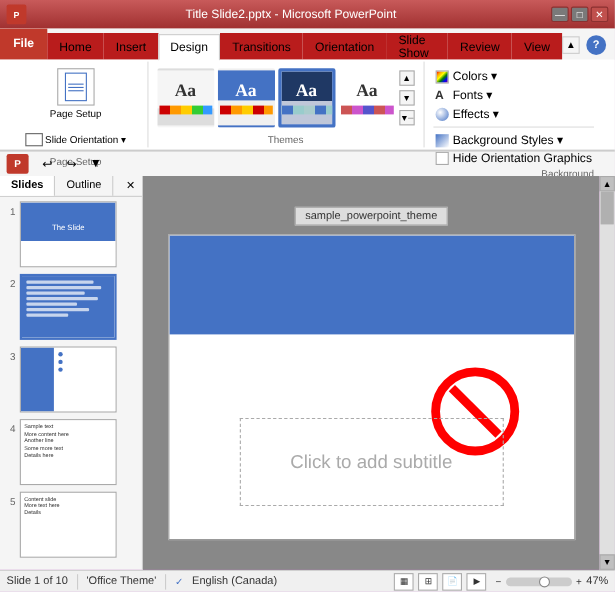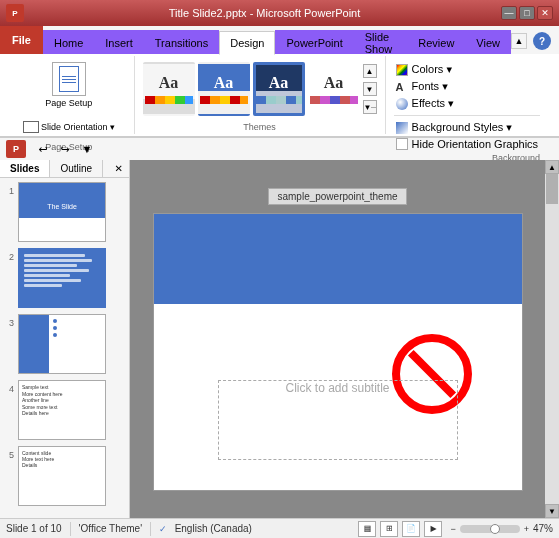--- a/index.html
+++ b/index.html
@@ -31,21 +31,21 @@
     .ribbon-tabs { display: flex; align-items: flex-end; height: 28px; background: #f5f5f5; }
     .file-tab {
       background: #c0392b; color: white; padding: 4px 12px;
       font-size: 11px; height: 28px; display: flex; align-items: center;
       cursor: pointer; font-weight: bold;
     }
     .ribbon-tab {
       padding: 4px 10px; font-size: 11px; height: 24px;
       display: flex; align-items: center; cursor: pointer;
       border-top: 1px solid transparent; border-left: 1px solid transparent; border-right: 1px solid transparent;
-      background: #8b5cf6; margin-top: 4px;
+      background: #b91c1c; margin-top: 4px;
     }
     .ribbon-tab.active {
       background: white; border-color: #ccc; border-bottom: 1px solid white;
       margin-bottom: -1px;
     }
     .ribbon-tab-end { flex: 1; }
     .ribbon-help { width: 18px; height: 18px; border-radius: 50%; background: #4472c4; color: white; display: flex; align-items: center; justify-content: center; font-size: 10px; font-weight: bold; margin: 4px; cursor: pointer; }
 
     
     .ribbon-content {
@@ -120,22 +120,22 @@
     .content-scroll { flex: 1; overflow: hidden; display: flex; flex-direction: column; align-items: center; justify-content: center; padding: 10px; }
     .slide-label { font-size: 10px; color: #333; background: #ddd; padding: 2px 8px; border: 1px solid #aaa; margin-bottom: 8px; align-self: center; }
     .main-slide {
       width: 370px; height: 278px; background: white; border: 1px solid #999;
       position: relative; overflow: hidden;
     }
     .slide-header-blue { width: 100%; height: 90px; background: #4472c4; }
     .slide-subtitle-box {
       position: absolute; bottom: 30px; left: 50%; transform: translateX(-50%);
       width: 240px; height: 80px; border: 1px dashed #aaa;
-      display: flex; align-items: flex-start; justify-content: center;
-      color: #aaa; font-size: 12px;
+      display: flex; align-items: center; justify-content: center;
+      color: #aaa; font-size: 17px;
     }
     .no-symbol {
       position: absolute; top: 120px; right: 50px;
       width: 80px; height: 80px;
     }
     .notes-bar { height: 22px; background: white; border-top: 1px solid #ccc; display: flex; align-items: center; padding: 0 8px; font-size: 10px; color: #666; cursor: pointer; }
 
     
     .v-scroll { width: 14px; background: #d0d0d0; display: flex; flex-direction: column; }
     .scroll-btn { width: 14px; height: 14px; background: #c0c0c0; display: flex; align-items: center; justify-content: center; font-size: 8px; cursor: pointer; border: 1px solid #aaa; }
@@ -170,23 +170,23 @@
       <div class="title-btn minimize">—</div>
       <div class="title-btn maximize">□</div>
       <div class="title-btn close">✕</div>
     </div>
   </div>
 
   <div class="ribbon-tabs">
     <div class="file-tab">File</div>
     <div class="ribbon-tab">Home</div>
     <div class="ribbon-tab">Insert</div>
+    <div class="ribbon-tab active">Design</div>
     <div class="ribbon-tab">Transitions</div>
-    <div class="ribbon-tab active">Design</div>
-    <div class="ribbon-tab">PowerPoint</div>
+    <div class="ribbon-tab">Orientation</div>
     <div class="ribbon-tab">Slide Show</div>
     <div class="ribbon-tab">Review</div>
     <div class="ribbon-tab">View</div>
     <div class="ribbon-tab-end"></div>
     <div style="display:flex; align-items:center; gap:2px; padding-right:4px;">
       <div style="width:16px; height:16px; border:1px solid #ccc; display:flex; align-items:center; justify-content:center; font-size:9px;">▲</div>
       <div class="ribbon-help">?</div>
     </div>
   </div>
 

